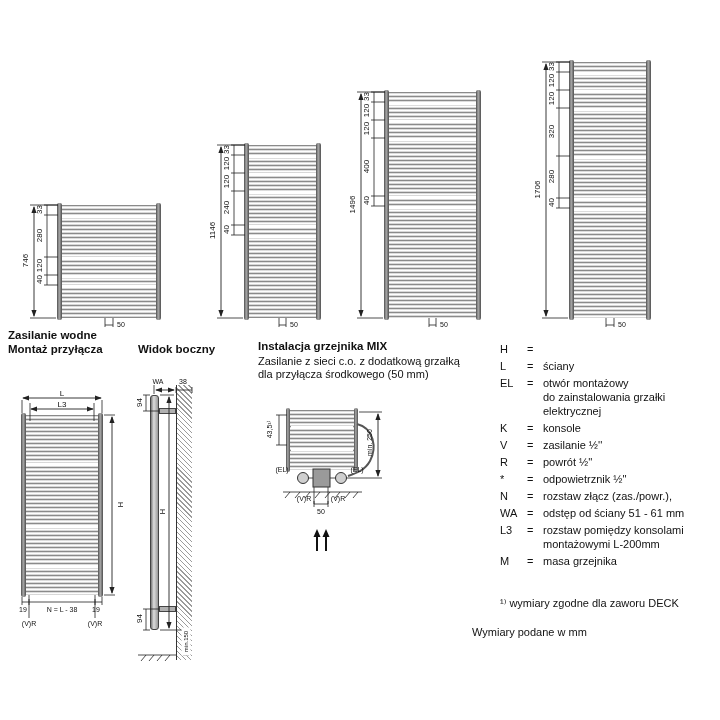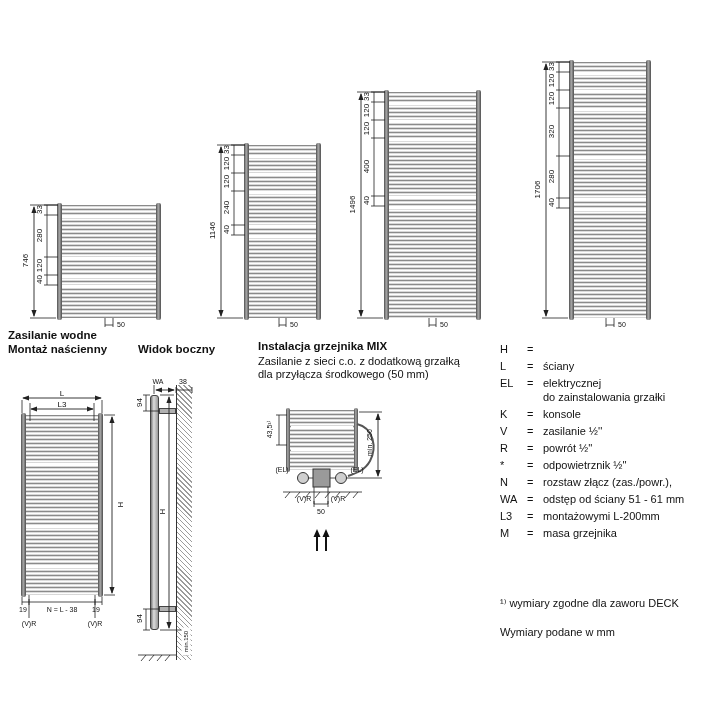--- a/index.html
+++ b/index.html
@@ -160,21 +160,21 @@
 <div class="vl" style="left:523px;top:185px;width:28px;">1706</div>
 <div class="vl" style="left:537px;top:62px;width:28px;">33</div>
 <div class="vl" style="left:537px;top:76px;width:28px;">120</div>
 <div class="vl" style="left:537px;top:94px;width:28px;">120</div>
 <div class="vl" style="left:537px;top:127px;width:28px;">320</div>
 <div class="vl" style="left:537px;top:172px;width:28px;">280</div>
 <div class="vl" style="left:537px;top:198px;width:28px;">40</div>
 <div class="t d7" style="left:618px;top:321px;">50</div>
 
 <div class="t b" style="left:8px;top:329px;">Zasilanie wodne</div>
-<div class="t b" style="left:8px;top:343px;">Montaż naścienny</div>
+<div class="t b" style="left:8px;top:343px;">Montaż przyłącza</div>
 <div class="t b" style="left:138px;top:343px;">Widok boczny</div>
 <div class="t b" style="left:258px;top:340px;">Instalacja grzejnika MIX</div>
 <div class="t" style="left:258px;top:355px;">Zasilanie z sieci c.o. z dodatkową grzałką</div>
 <div class="t" style="left:258px;top:368px;">dla przyłącza środkowego (50 mm)</div>
 
 <div class="t d8 ctr" style="left:56px;top:389px;width:12px;">L</div>
 <div class="t d8 ctr" style="left:55px;top:400px;width:14px;">L3</div>
 <div class="vl" style="left:106px;top:500px;width:28px;">H</div>
 <div class="t d7 ctr" style="left:17px;top:606px;width:12px;">19</div>
 <div class="t d7 ctr" style="left:38px;top:606px;width:48px;">N = L - 38</div>
@@ -206,22 +206,23 @@
     <span class="lkey">L</span>
       <span class="leq">=</span>
     <span class="lval">
         <span class="lln">ściany</span>
       </span>
   </div>
   <div class="lrow">
     <span class="lkey">EL</span>
       <span class="leq">=</span>
     <span class="lval">
+        <span class="lln">otwór montażowy</span>
+        <span class="lln">do zainstalowania grzałki</span>
         <span class="lln">elektrycznej</span>
-        <span class="lln">do zainstalowania grzałki</span>
       </span>
   </div>
   <div class="lrow">
     <span class="lkey">K</span>
       <span class="leq">=</span>
     <span class="lval">
         <span class="lln">konsole</span>
       </span>
   </div>
   <div class="lrow">
@@ -256,25 +257,26 @@
     <span class="lkey">WA</span>
       <span class="leq">=</span>
     <span class="lval">
         <span class="lln">odstęp od ściany 51 - 61 mm</span>
       </span>
   </div>
   <div class="lrow">
     <span class="lkey">L3</span>
       <span class="leq">=</span>
     <span class="lval">
+        <span class="lln">rozstaw pomiędzy konsolami</span>
         <span class="lln">montażowymi L-200mm</span>
       </span>
   </div>
   <div class="lrow">
     <span class="lkey">M</span>
       <span class="leq">=</span>
     <span class="lval">
         <span class="lln">masa grzejnika</span>
       </span>
   </div>
 </div>
 <div class="t" style="left:500px;top:597px;">¹⁾ wymiary zgodne dla zaworu DECK</div>
-<div class="t" style="left:500px;top:626px;">Wymiary podane w mm</div>
+<div class="t" style="left:472px;top:626px;">Wymiary podane w mm</div>
 
 </body></html>

